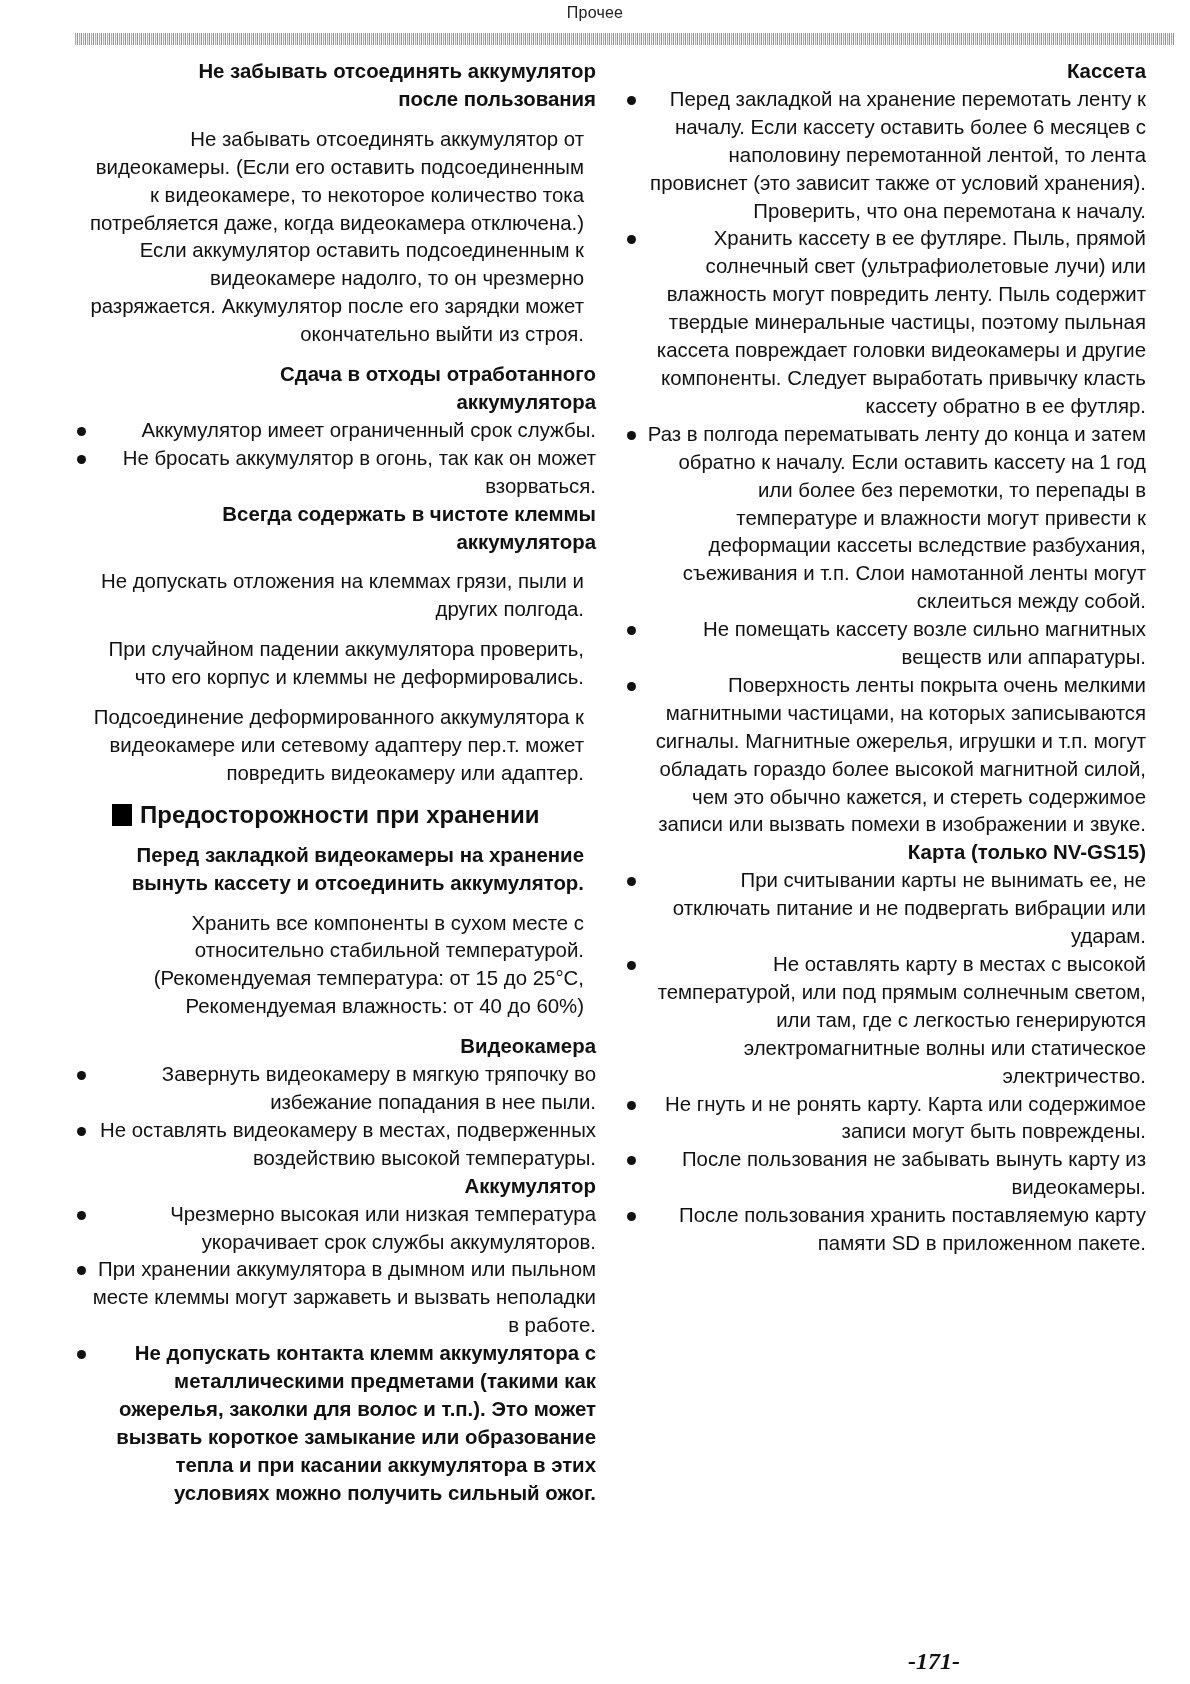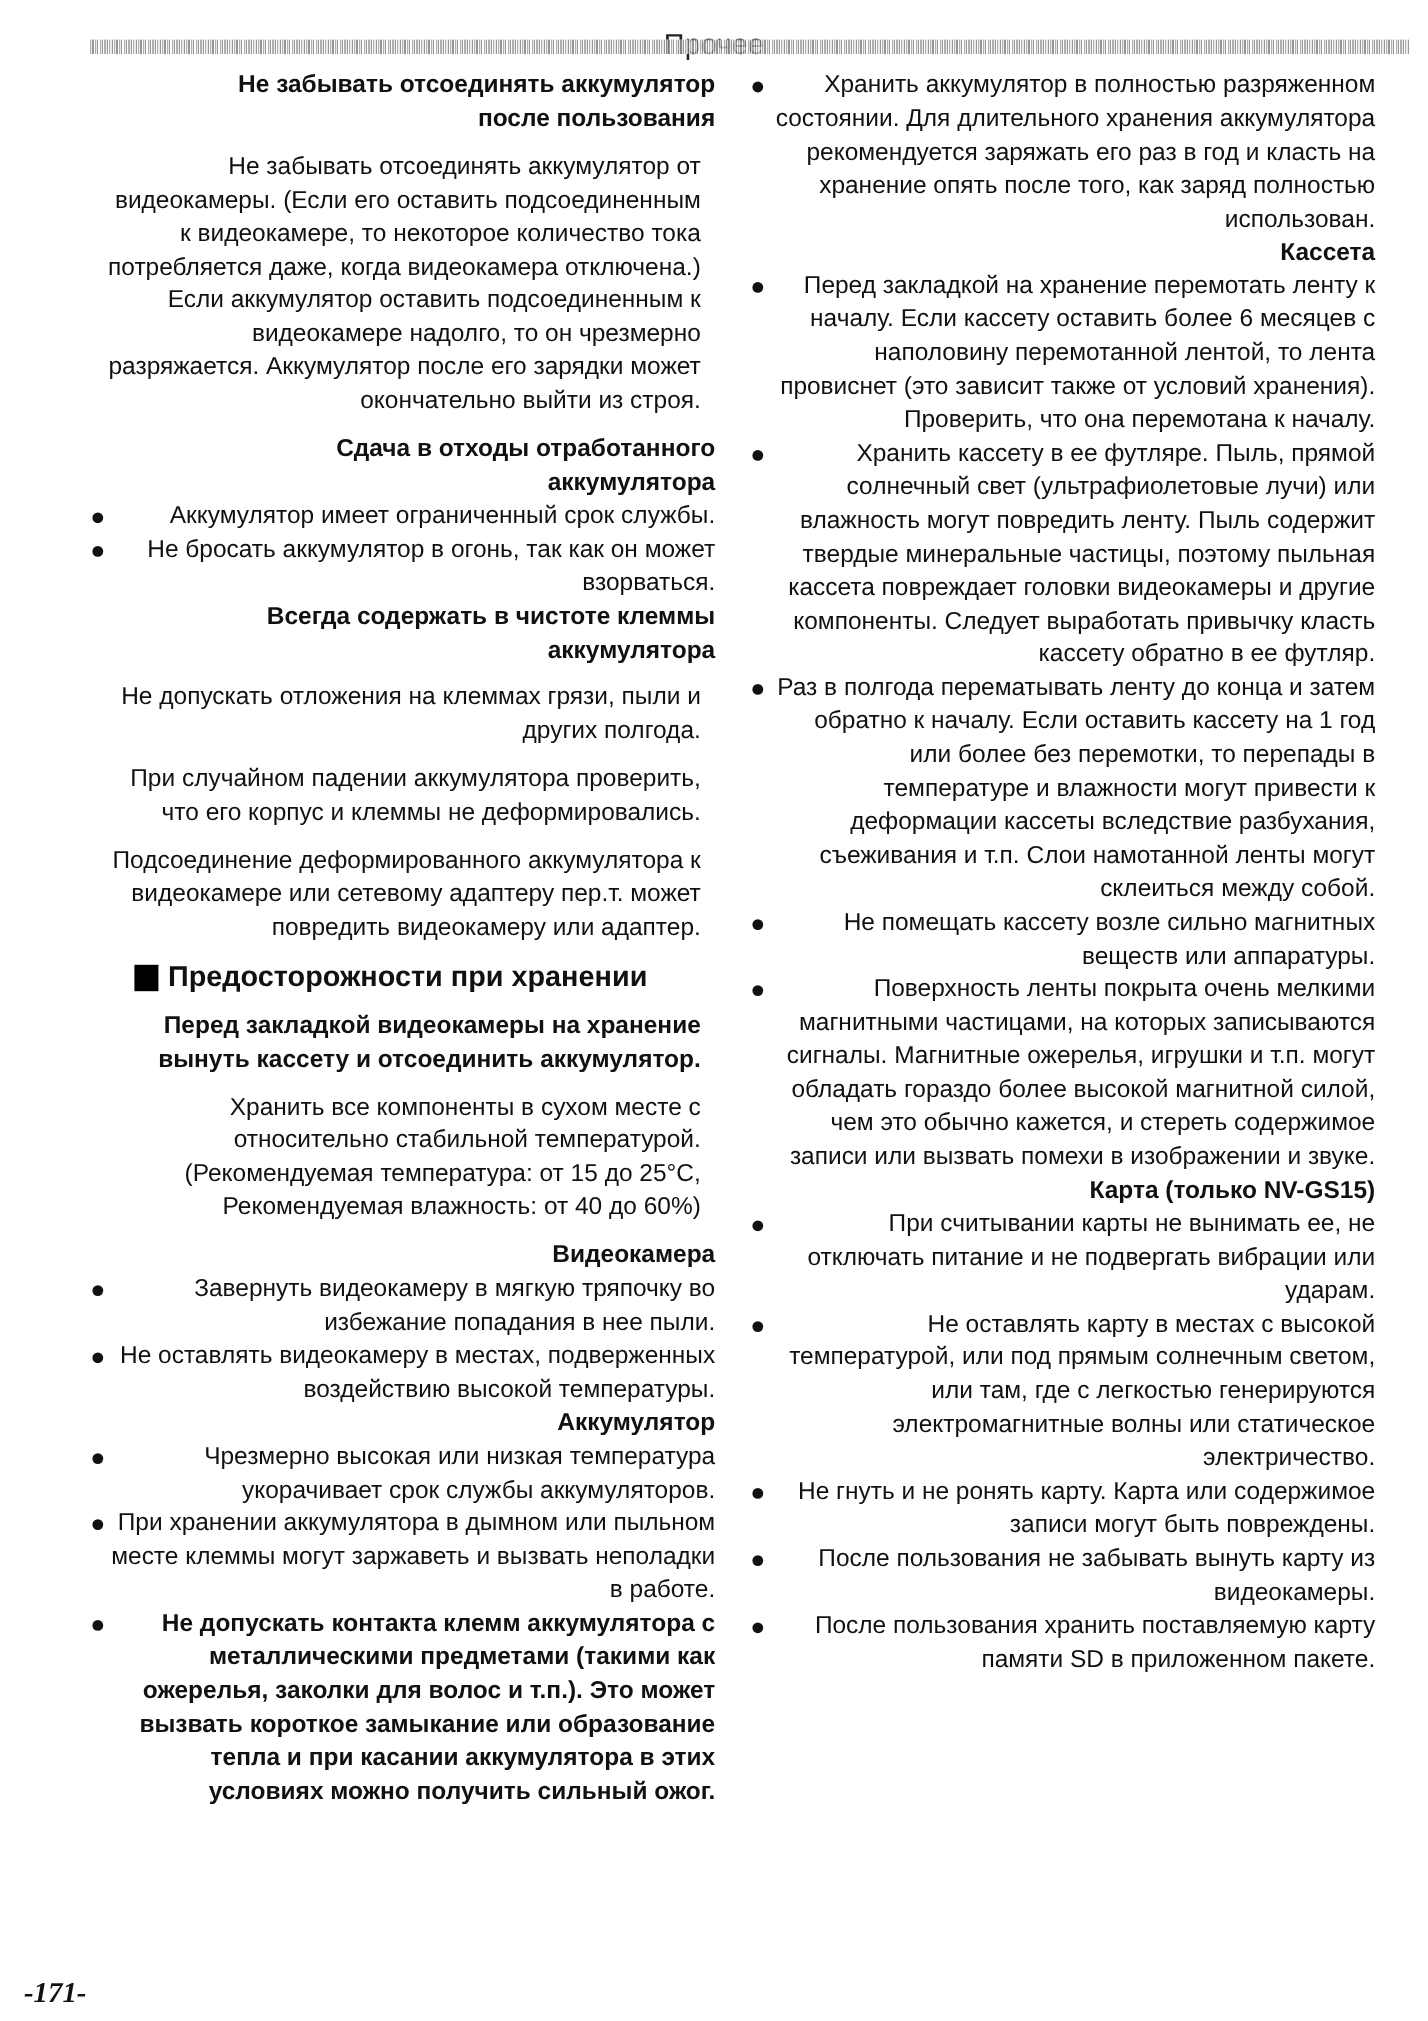--- a/index.html
+++ b/index.html
@@ -1,22 +1,22 @@
 <!DOCTYPE html>
 <html><head>
 <meta charset="utf-8">
 <style>
   html, body { margin: 0; padding: 0; background: #ffffff; }
   body {
     width: 1190px; height: 1684px; position: relative; overflow: hidden;
     font-family: "Liberation Sans", "DejaVu Sans", sans-serif; color: #111;
   }
   .header-title {
-    position: absolute; top: 24px; left: 0; width: 1190px; text-align: center;
-    font-size: 24px; letter-spacing: 0.2px; color: #222;
+    position: absolute; top: 4px; left: 0; width: 1190px; text-align: center;
+    font-size: 16px; letter-spacing: 0.2px; color: #222;
   }
   .header-band {
     position: absolute; top: 33px; left: 75px; width: 1100px; height: 12px;
     background:
       repeating-linear-gradient(90deg, #9a9a9a 0 1px, #e6e6e6 1px 2px, #7c7c7c 2px 3px, #fff 3px 4px),
       repeating-linear-gradient(0deg, rgba(255,255,255,0.6) 0 1px, transparent 1px 3px);
     background-blend-mode: multiply;
     opacity: 0.8;
   }
   .col { position: absolute; top: 58px; font-size: 20.4px; line-height: 27.9px; text-align: right; }
@@ -31,24 +31,23 @@
   }
   .bold { font-weight: bold; }
   .section-title {
     font-weight: bold; font-size: 24px; line-height: 30px; margin-top: 8px;
     display: flex; align-items: center; margin-left: 36px;
   }
   .section-mark {
     display: inline-block; width: 20px; height: 22px; background: #000; margin-right: 8px;
   }
   .page-number {
-    position: absolute; top: 1648px; left: 0; width: 960px; text-align: left;
+    position: absolute; top: 1648px; left: 0; width: 960px; text-align: right;
     font-family: "Liberation Serif", "DejaVu Serif", serif; font-style: italic; font-weight: bold;
     font-size: 24px;
-    margin-left: 20px;
   }
 </style>
 </head>
 <body>
 
 <div class="header-title">Прочее</div>
 <div class="header-band"></div>
 
 <div class="col col-left">
   <div class="h-sub">
@@ -83,21 +82,20 @@
   <div class="bullet">Завернуть видеокамеру в мягкую тряпочку во избежание попадания в нее пыли.</div>
   <div class="bullet">Не оставлять видеокамеру в местах, подверженных воздействию высокой температуры.</div>
 
   <div class="h-sub">Аккумулятор</div>
   <div class="bullet">Чрезмерно высокая или низкая температура укорачивает срок службы аккумуляторов.</div>
   <div class="bullet">При хранении аккумулятора в дымном или пыльном месте клеммы могут заржаветь и вызвать неполадки в работе.</div>
   <div class="bullet bold">Не допускать контакта клемм аккумулятора с металлическими предметами (такими как ожерелья, заколки для волос и т.п.). Это может вызвать короткое замыкание или образование тепла и при касании аккумулятора в этих условиях можно получить сильный ожог.</div>
 </div>
 
 <div class="col col-right">
-  <div class="bullet">Хранить аккумулятор в полностью разряженном состоянии. Для длительного хранения аккумулятора рекомендуется заряжать его раз в год и класть на хранение опять после того, как заряд полностью использован.</div>
 
   <div class="h-sub">Кассета</div>
   <div class="bullet">Перед закладкой на хранение перемотать ленту к началу. Если кассету оставить более 6 месяцев с наполовину перемотанной лентой, то лента провиснет (это зависит также от условий хранения). Проверить, что она перемотана к началу.</div>
   <div class="bullet">Хранить кассету в ее футляре. Пыль, прямой солнечный свет (ультрафиолетовые лучи) или влажность могут повредить ленту. Пыль содержит твердые минеральные частицы, поэтому пыльная кассета повреждает головки видеокамеры и другие компоненты. Следует выработать привычку класть кассету обратно в ее футляр.</div>
   <div class="bullet">Раз в полгода перематывать ленту до конца и затем обратно к началу. Если оставить кассету на 1 год или более без перемотки, то перепады в температуре и влажности могут привести к деформации кассеты вследствие разбухания, съеживания и т.п. Слои намотанной ленты могут склеиться между собой.</div>
   <div class="bullet">Не помещать кассету возле сильно магнитных веществ или аппаратуры.</div>
   <div class="bullet">Поверхность ленты покрыта очень мелкими магнитными частицами, на которых записываются сигналы. Магнитные ожерелья, игрушки и т.п. могут обладать гораздо более высокой магнитной силой, чем это обычно кажется, и стереть содержимое записи или вызвать помехи в изображении и звуке.</div>
 
   <div class="h-sub">Карта (только NV-GS15)</div>
   <div class="bullet">При считывании карты не вынимать ее, не отключать питание и не подвергать вибрации или ударам.</div>

